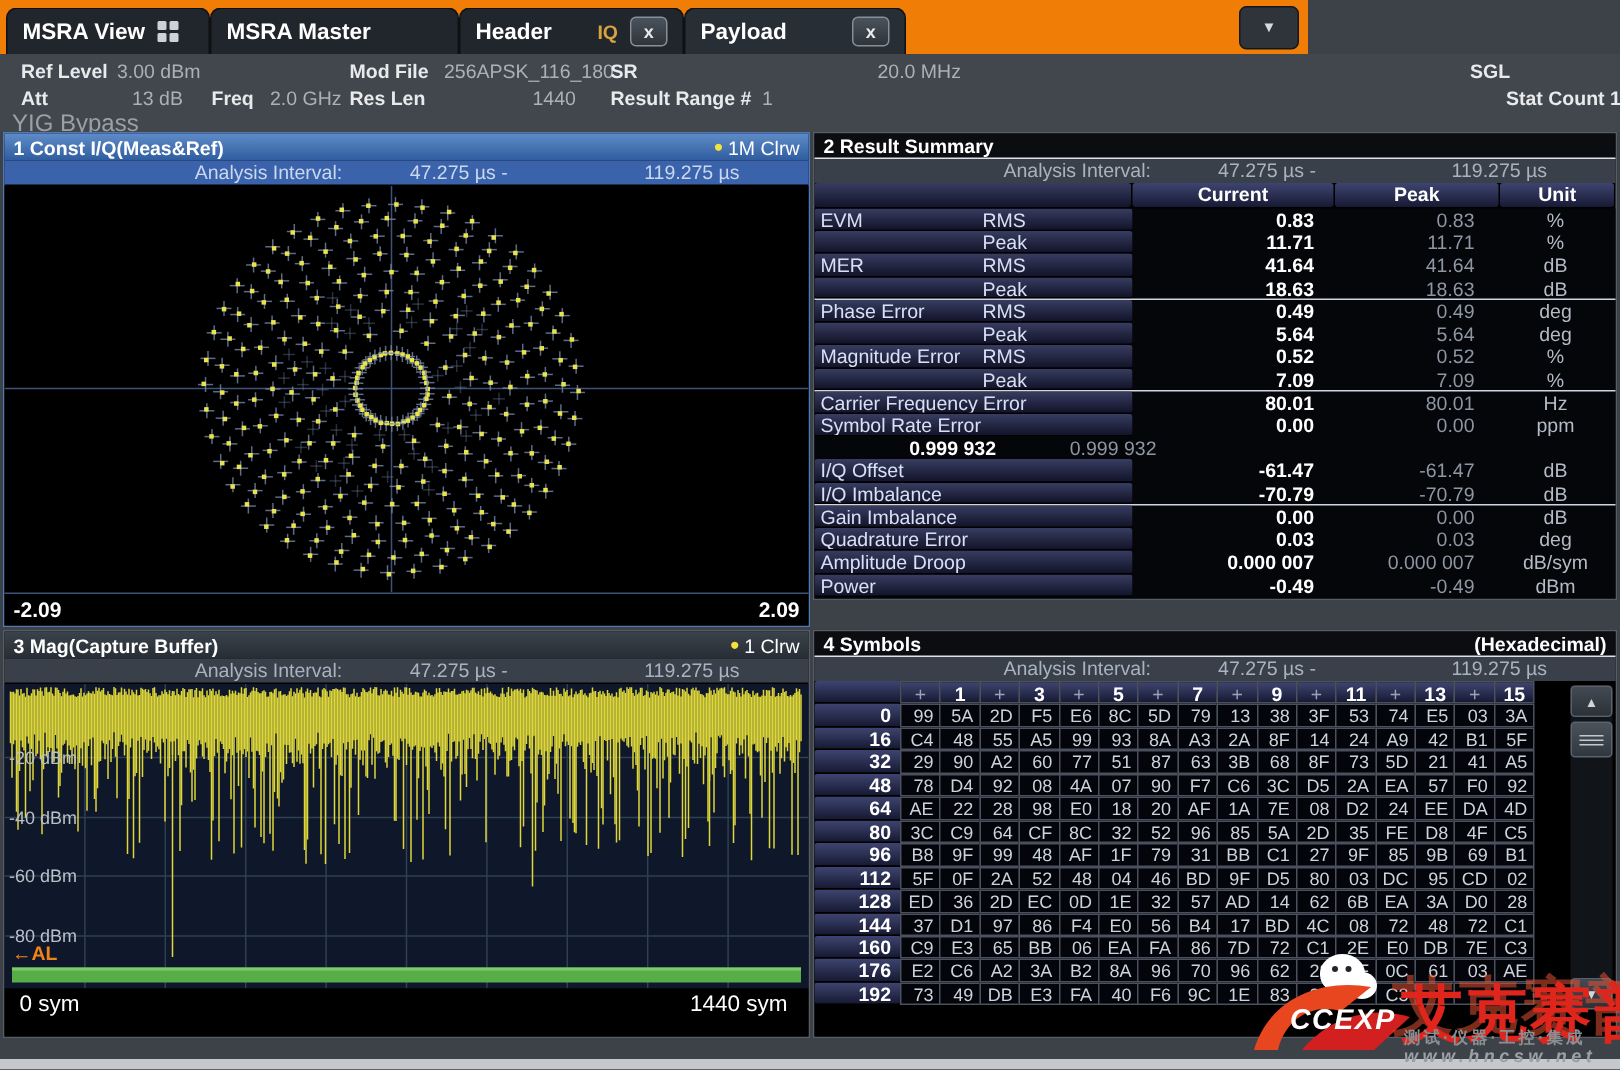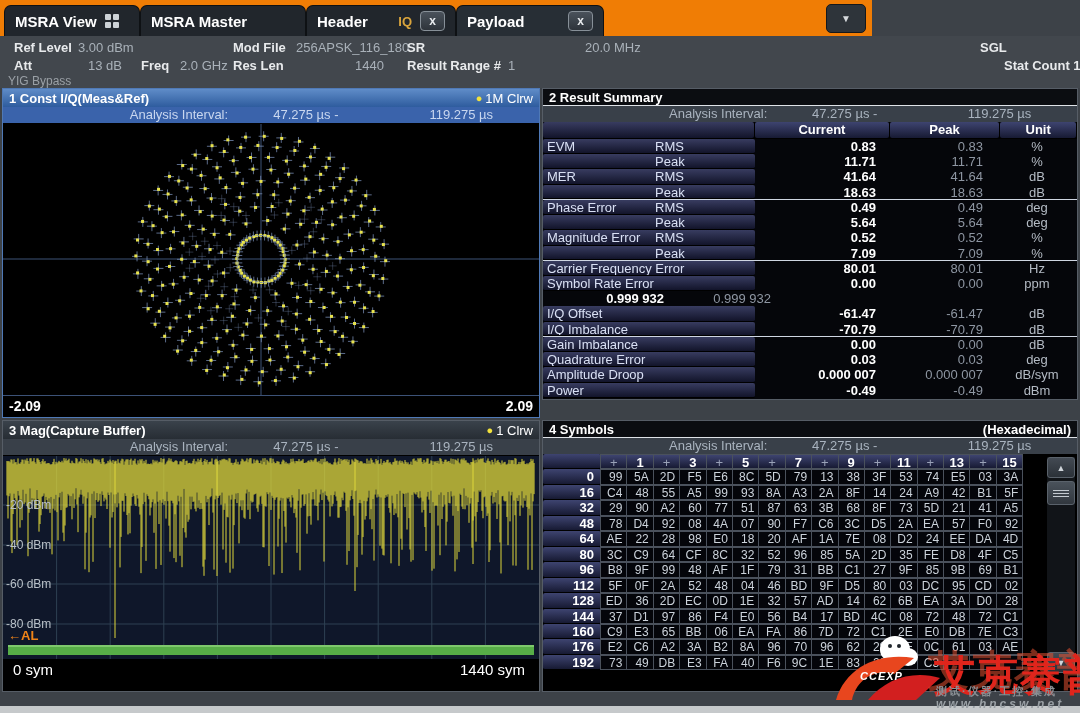--- a/index.html
+++ b/index.html
@@ -22,21 +22,21 @@
   .ddbtn { position:absolute; right:6px; top:4px; width:40px; height:29px; border-radius:5px;
            border:1px solid #14181c; background:#2e343a; color:#d6dadd; font-size:10px;
            display:flex; align-items:center; justify-content:center; }
 
   
   .settings { position:absolute; left:0; top:36px; width:1080px; height:52px; background:#42474d;
               font-size:13px; }
   .settings span { position:absolute; white-space:nowrap; }
   .slab { color:#e8eaec; font-weight:bold; }
   .sval { color:#a9b1b9; }
-  .syig { color:#9aa0a6; font-size:12px; }
+  .syig { color:#9aa0a6; font-size:16px; }
 
   
   .win { position:absolute; background:#000; }
   .win1 { left:2px; top:88px; width:538px; height:330px; border:1px solid #4f79b6; }
   .win2 { left:542px; top:88px; width:536px; height:312px; border:1px solid #565d66; }
   .win3 { left:2px; top:420px; width:538px; height:272px; border:1px solid #565d66; }
   .win4 { left:542px; top:420px; width:536px; height:272px; border:1px solid #565d66; }
 
   .whdr-blue { position:absolute; left:0; top:0; right:0; height:18px;
                background:linear-gradient(#5f8cc8,#2e5c9e); color:#fff; font-size:13px; font-weight:bold;
@@ -122,21 +122,21 @@
   .wm-wechat .b2 { position:absolute; left:18px; top:12px; width:20px; height:18px; background:#fff;
                    border-radius:50%; }
   .wm-wechat .e { position:absolute; width:4px; height:4px; background:#20262c; border-radius:50%; }
   .wm-cn { position:absolute; left:106px; top:22px; font-size:41px; font-weight:bold; color:#e0251c;
            letter-spacing:2px; text-shadow:-6px -5px 0 rgba(225,80,50,0.55); white-space:nowrap; }
   .wm-tag { position:absolute; left:108px; top:58px; font-size:11px; font-weight:bold; color:#8a8f94;
             letter-spacing:2px; white-space:nowrap; }
   .wm-url { position:absolute; left:108px; top:71px; font-size:12px; font-weight:bold; color:#9aa0a5;
             letter-spacing:3px; font-style:italic; white-space:nowrap; }
   .wm-logo { position:absolute; left:0; top:22px; width:120px; height:60px; }
-  .wm-ccexp { position:absolute; left:32px; top:44px; color:#fff; font-size:11px; font-weight:bold;
+  .wm-ccexp { position:absolute; left:32px; top:44px; color:#fff; font-size:19px; font-weight:bold;
               font-style:italic; letter-spacing:1px; }
 </style>
 </head>
 <body>
 
 <div class="screen">
 
   <div class="topbar">
     <div class="tab" style="left:4px; width:136px;">
       <span>MSRA View</span>

